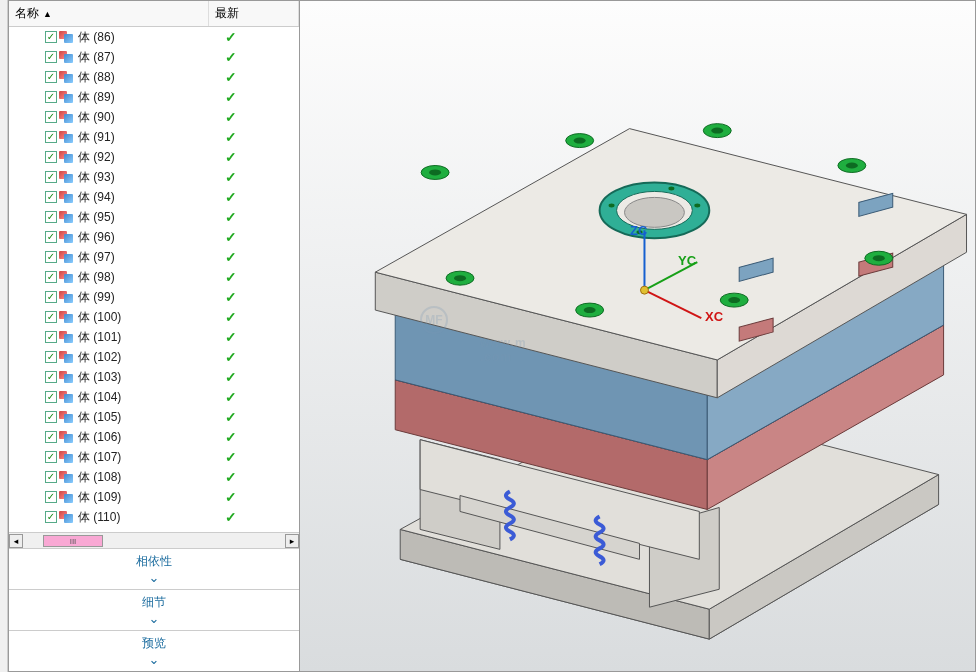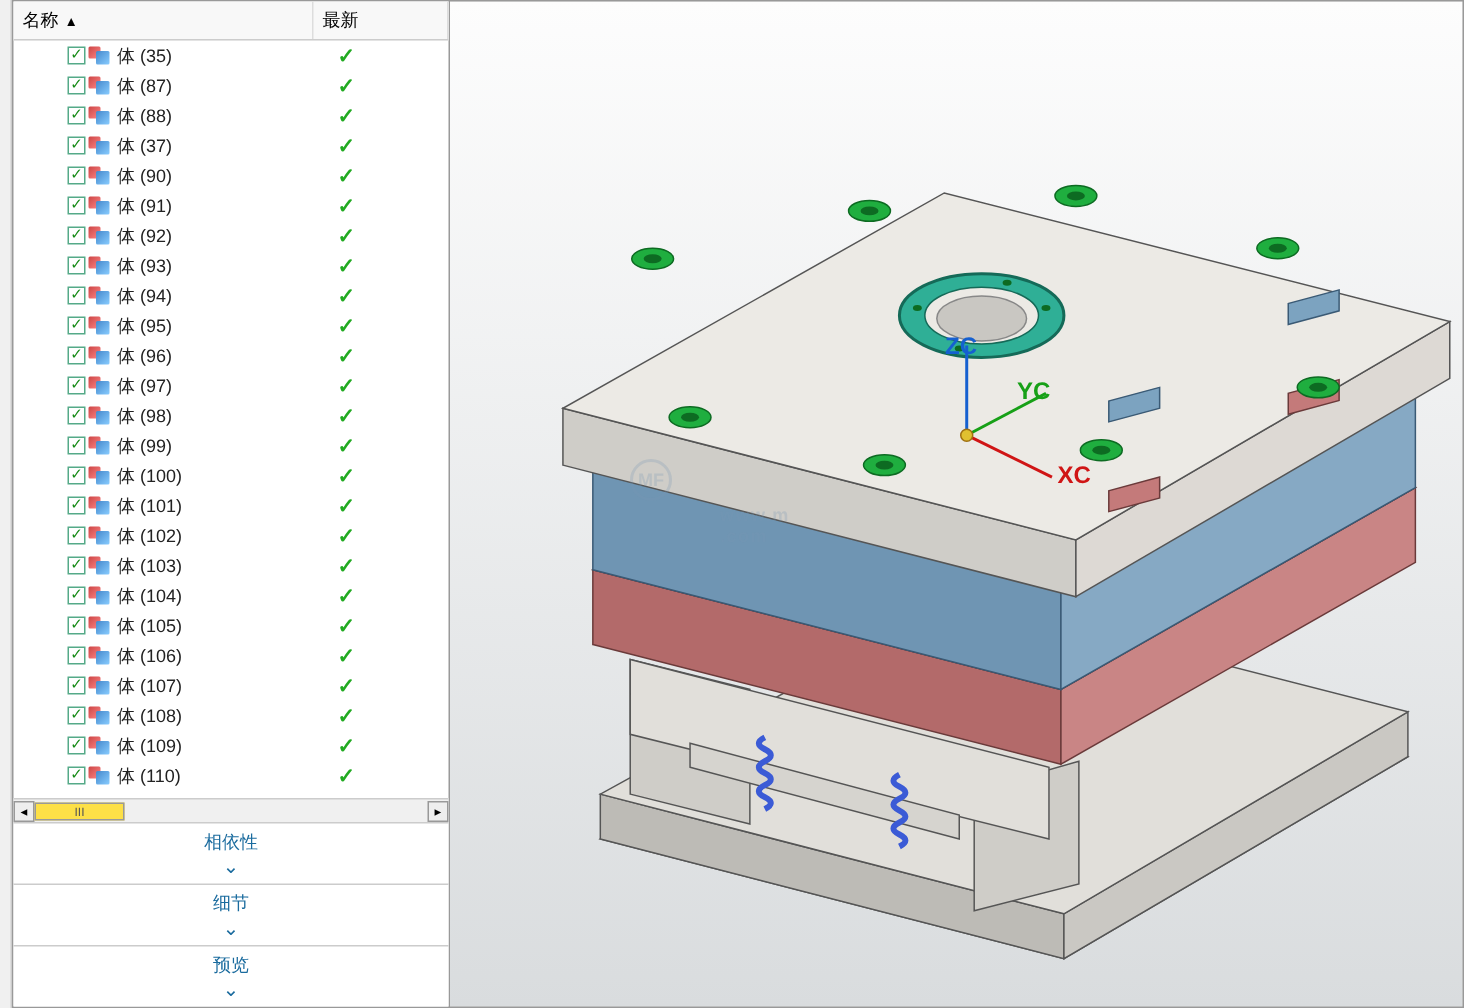--- a/index.html
+++ b/index.html
@@ -100,21 +100,21 @@
     left: 216px;
   }
   .status-check { color: #2a2; font-size: 14px; font-weight: bold; }
   .hscroll {
     height: 16px;
     background: #f0f0f0;
     border-top: 1px solid #ccc;
     display:flex; align-items:center;
   }
   .hscroll .thumb {
-    height:12px; width:60px; background:#fde047; border:1px solid #999; 
+    height:12px; width:60px; background:#f9a8d4; border:1px solid #999; margin-left:20px;
     display:flex; align-items:flex-end; justify-content:center; font-size:8px; color:#555;
   }
   .hscroll .arrow {
     width:14px; height:14px; border:1px solid #999; background:#eee;
     display:flex;align-items:center;justify-content:center; font-size:9px;
   }
   .section-bar {
     display:flex; justify-content:space-between; align-items:center;
     padding: 4px 8px;
     border-top: 1px solid #ccc;
@@ -138,21 +138,21 @@
     left: 120px; top: 305px;
     color: rgba(120,150,180,0.25);
     font-size: 28px;
     font-weight: bold;
     pointer-events:none;
     display:flex; align-items:center; gap:4px;
   }
   .watermark .sub { font-size: 12px; position:absolute; left:60px; top:30px; letter-spacing:1px;}
   .axis-label {
     position:absolute;
-    font-size: 16px;
+    font-size: 13px;
     font-weight: bold;
   }
 </style>
 </head>
 <body>
 
 <div class="left-toolbar"></div>
 
 <div class="panel">
   <div class="columns-header">
@@ -164,21 +164,21 @@
       <span>最新</span>
     </div>
   </div>
 
   <div class="tree-area" id="tree-area">
       <div class="tree-row">
         <span class="chk">
           <span class="chk-mark">✓</span>
         </span>
         <span class="node-icon"></span>
-        <span class="node-label">体 (35)</span>
+        <span class="node-label">体 (86)</span>
         <span class="status-col status-check">✓</span>
       </div>
       <div class="tree-row">
         <span class="chk">
           <span class="chk-mark">✓</span>
         </span>
         <span class="node-icon"></span>
         <span class="node-label">体 (87)</span>
         <span class="status-col status-check">✓</span>
       </div>
@@ -188,21 +188,21 @@
         </span>
         <span class="node-icon"></span>
         <span class="node-label">体 (88)</span>
         <span class="status-col status-check">✓</span>
       </div>
       <div class="tree-row">
         <span class="chk">
           <span class="chk-mark">✓</span>
         </span>
         <span class="node-icon"></span>
-        <span class="node-label">体 (37)</span>
+        <span class="node-label">体 (89)</span>
         <span class="status-col status-check">✓</span>
       </div>
       <div class="tree-row">
         <span class="chk">
           <span class="chk-mark">✓</span>
         </span>
         <span class="node-icon"></span>
         <span class="node-label">体 (90)</span>
         <span class="status-col status-check">✓</span>
       </div>

